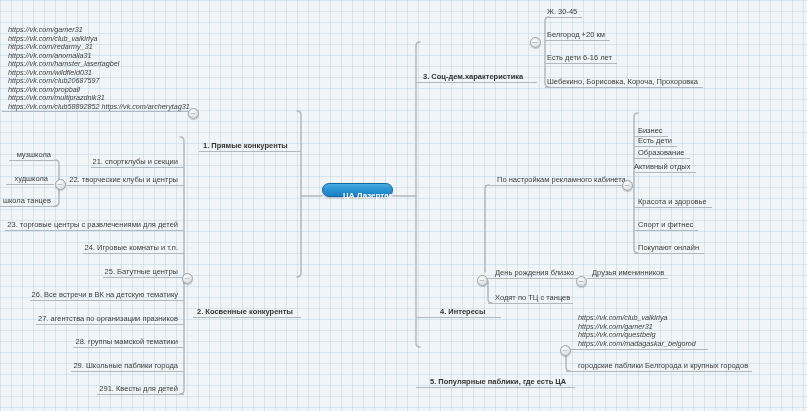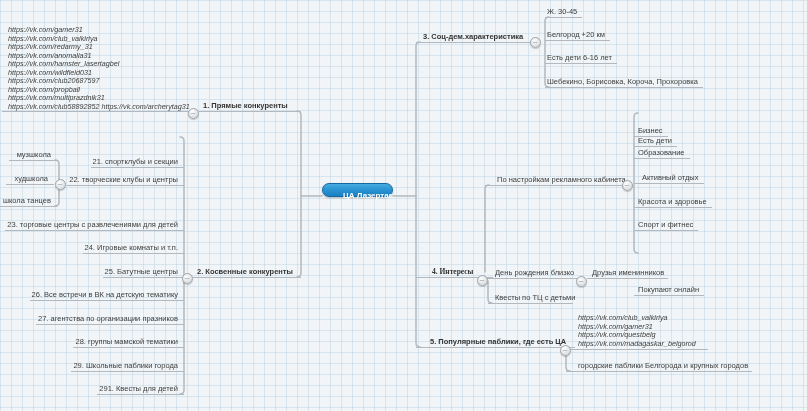--- a/index.html
+++ b/index.html
@@ -10,21 +10,21 @@
     background-image:
       linear-gradient(to right, rgba(178,202,222,0.38) 1px, transparent 1px),
       linear-gradient(to bottom, rgba(178,202,222,0.38) 1px, transparent 1px);
     background-size:11px 11px;
   }
   svg.connectors{position:absolute;left:0;top:0;pointer-events:none;}
   .lbl{
     position:absolute;height:10px;line-height:10px;font-size:7.5px;
     color:#3d3d3d;white-space:nowrap;border-bottom:1.5px solid #b2b8be;
   }
-  .lbl.b{font-weight:bold;color:#333;}
+  .lbl.b{font-weight:bold;color:#333;margin-top:40px;}
   .ritem{text-align:right;padding-right:6px;padding-left:2px;}
   .litem{padding-left:2px;padding-right:5px;}
   .urlblock{
     position:absolute;font-size:7.2px;line-height:8.5px;color:#3c3c3c;
     border-bottom:1.5px solid #b2b8be;white-space:nowrap;
   }
   .urlblock .line{display:block;font-style:italic;}
   .root-node{
     position:absolute;left:322px;top:183px;width:71px;height:14px;
     border-radius:8px;border:1px solid #15689f;box-sizing:border-box;
@@ -93,34 +93,34 @@
   <div class="lbl ritem" style="right:750px;top:196px;padding-left:8px;">школа танцев</div>
 
   <div class="root-node">ЦА Лазертаг</div>
 
   <div class="lbl b" style="left:416px;top:32px;width:114px;padding-left:7px;">3. Соц-дем.характеристика</div>
   <div class="lbl litem" style="left:545px;top:7px;">Ж. 30-45</div>
   <div class="lbl litem" style="left:545px;top:30px;">Белгород +20 км</div>
   <div class="lbl litem" style="left:545px;top:53px;">Есть дети 6-16 лет</div>
   <div class="lbl litem" style="left:545px;top:77px;">Шебекино, Борисовка, Короча, Прохоровка</div>
 
-  <div class="lbl b" style="left:416px;top:267px;width:61px;padding-left:16px;font-family:Liberation Serif, serif;">4. Интересы</div>
+  <div class="lbl b" style="left:416px;top:267px;width:61px;padding-left:24px;">4. Интересы</div>
 
   <div class="lbl" style="left:485px;top:175px;width:136px;padding-left:12px;">По настройкам рекламного кабинета</div>
   <div class="lbl litem" style="left:634px;top:103px;padding-left:4px;margin-top:33px;">Есть дети</div>
   <div class="lbl litem" style="left:634px;top:126px;padding-left:4px;">Бизнес</div>
   <div class="lbl litem" style="left:634px;top:148px;padding-left:4px;">Образование</div>
-  <div class="lbl litem" style="left:634px;top:173px;padding-left:8px;">Активный отдых</div>
+  <div class="lbl litem" style="left:634px;top:162px;padding-left:0;">Активный отдых</div>
   <div class="lbl litem" style="left:634px;top:197px;padding-left:4px;">Красота и здоровье</div>
   <div class="lbl litem" style="left:634px;top:220px;padding-left:4px;">Спорт и фитнес</div>
-  <div class="lbl litem" style="left:634px;top:243px;padding-left:4px;margin-top:42px;">Покупают онлайн</div>
+  <div class="lbl litem" style="left:634px;top:243px;padding-left:4px;">Покупают онлайн</div>
 
   <div class="lbl" style="left:486px;top:268px;width:91px;padding-left:9px;">День рождения близко</div>
   <div class="lbl" style="left:587px;top:268px;width:76px;padding-left:5px;">Друзья именинников</div>
-  <div class="lbl" style="left:488px;top:293px;width:78px;padding-left:7px;">Квесты по ТЦ с детьми</div>
+  <div class="lbl" style="left:488px;top:293px;width:78px;padding-left:7px;">Ходят по ТЦ с танцев</div>
 
   <div class="lbl b" style="left:416px;top:337px;width:145px;padding-left:14px;">5. Популярные паблики, где есть ЦА</div>
 
   <div class="urlblock" style="left:570px;top:314px;width:130px;height:35px;padding-left:8px;">
     <span class="line">https://vk.com/club_valkiriya</span>
     <span class="line">https://vk.com/gamer31</span>
     <span class="line">https://vk.com/questbelg</span>
     <span class="line">https://vk.com/madagaskar_belgorod</span>
   </div>
 

